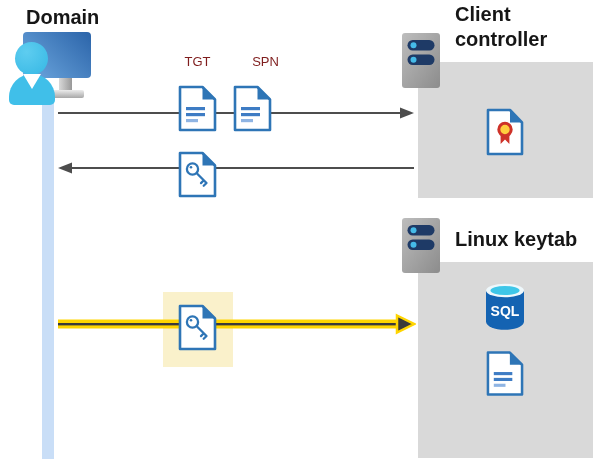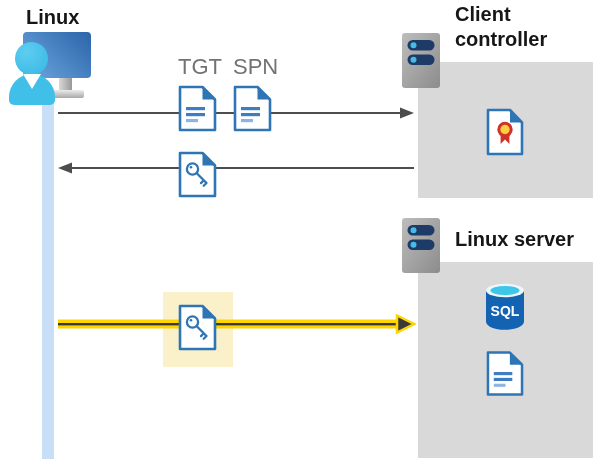--- a/index.html
+++ b/index.html
@@ -2,21 +2,21 @@
 <html><head>
 <meta charset="utf-8">
 <style>
   html,body{margin:0;padding:0;background:#ffffff;}
   .canvas{
     position:relative;width:600px;height:468px;background:#ffffff;overflow:hidden;
     font-family:"Liberation Sans", sans-serif;
   }
   .abs{position:absolute;}
   .heading{font-size:20px;font-weight:700;color:#161616;line-height:25px;}
-  .small-label{font-size:22px;font-weight:400;color:#737373;text-align:center;}
+  .small-label{font-size:13px;font-weight:400;color:#7f1d1d;text-align:center;}
   .panel{background:#d9d9d9;}
   
   .lifeline{left:42px;top:98px;width:12px;height:361px;background:#c9def7;}
   
   .monitor{left:23px;top:32px;width:68px;height:46px;border-radius:4px;
     background:linear-gradient(45deg,#6fa9e0 0%,#2b64a9 100%);z-index:3;}
   .stand-neck{left:59px;top:78px;width:13px;height:13px;
     background:linear-gradient(90deg,#d9d9d9,#989898);z-index:2;}
   .stand-base{left:46px;top:90px;width:38px;height:8px;border-radius:2px;
     background:linear-gradient(#ececec,#a8a8a8);z-index:2;}
@@ -42,39 +42,39 @@
   .doc-keytab{left:486px;top:350px;z-index:3;}
   
   .arrow1{left:58px;top:105px;z-index:2;}
   .arrow2{left:58px;top:160px;z-index:2;}
   .arrow3{left:58px;top:312px;z-index:2;}
   
   .client-label{left:26px;top:5px;}
   .dc-label{left:455px;top:2px;width:132px;}
   .linux-label{left:455px;top:227px;white-space:nowrap;}
   .tgt-label{left:178px;top:54px;width:39px;}
-  .spn-label{left:233px;top:54px;width:39px;}
+  .spn-label{left:246px;top:54px;width:39px;}
   .keytab-label{left:418px;top:412px;width:175px;text-align:center;
     font-size:19px;font-weight:400;color:#383838;}
 </style>
 </head>
 <body>
 
 <div class="canvas">
 
   <svg width="0" height="0" style="position:absolute" aria-hidden="true">
     <defs>
       <linearGradient id="gradServer" x1="0" y1="0" x2="1" y2="1">
         <stop offset="0" stop-color="#bdbdbd"></stop>
           <stop offset="1" stop-color="#8c8c8c"></stop>
       </linearGradient>
     </defs>
   </svg>
 
-  <div class="abs heading client-label">Linux</div>
+  <div class="abs heading client-label">Domain</div>
   <div class="abs lifeline"></div>
   <div class="abs monitor"></div>
   <div class="abs stand-neck"></div>
   <div class="abs stand-base"></div>
   <div class="abs person-head"></div>
   <div class="abs person-body"></div>
   <div class="abs person-collar"></div>
 
   <div class="abs panel dc-panel"></div>
   <div class="abs panel linux-panel"></div>
@@ -138,21 +138,21 @@
     <circle cx="11.5" cy="26.7" r="3" fill="#45bbe8"></circle>
   </svg>
 
   <svg class="abs doc-cert" width="38" height="48" viewBox="0 0 38 48">
     <path d="M2 2 H24 L36 14.5 V46 H2 Z" fill="#ffffff" stroke="#2e75b6" stroke-width="2.6" stroke-linejoin="round"></path>
     <path d="M24 2 L36 14.5 H24 Z" fill="#2e75b6"></path>
     <path d="M14.6 25 V36 L19 31.6 L23.4 36 V25 Z" fill="#ce3228"></path>
     <circle cx="19" cy="21.5" r="6.2" fill="#ffce3e" stroke="#ce3228" stroke-width="3"></circle>
   </svg>
 
-  <div class="abs heading linux-label">Linux server</div>
+  <div class="abs heading linux-label">Linux keytab</div>
   <svg class="abs server-linux" width="38" height="55" viewBox="0 0 38 55">
     <rect x="0" y="0" width="38" height="55" rx="3" fill="url(#gradServer)"></rect>
     <rect x="5.5" y="7" width="27" height="10.5" rx="5.2" fill="#1e3a66"></rect>
     <circle cx="11.5" cy="12.2" r="3" fill="#45bbe8"></circle>
     <rect x="5.5" y="21.5" width="27" height="10.5" rx="5.2" fill="#1e3a66"></rect>
     <circle cx="11.5" cy="26.7" r="3" fill="#45bbe8"></circle>
   </svg>
 
   <svg class="abs sql-icon" width="42" height="48" viewBox="0 0 42 48">
     <path d="M2 7 V38.5 C2 43.2 10.5 46.8 21 46.8 C31.5 46.8 40 43.2 40 38.5 V7 Z" fill="#1463b2"></path>

